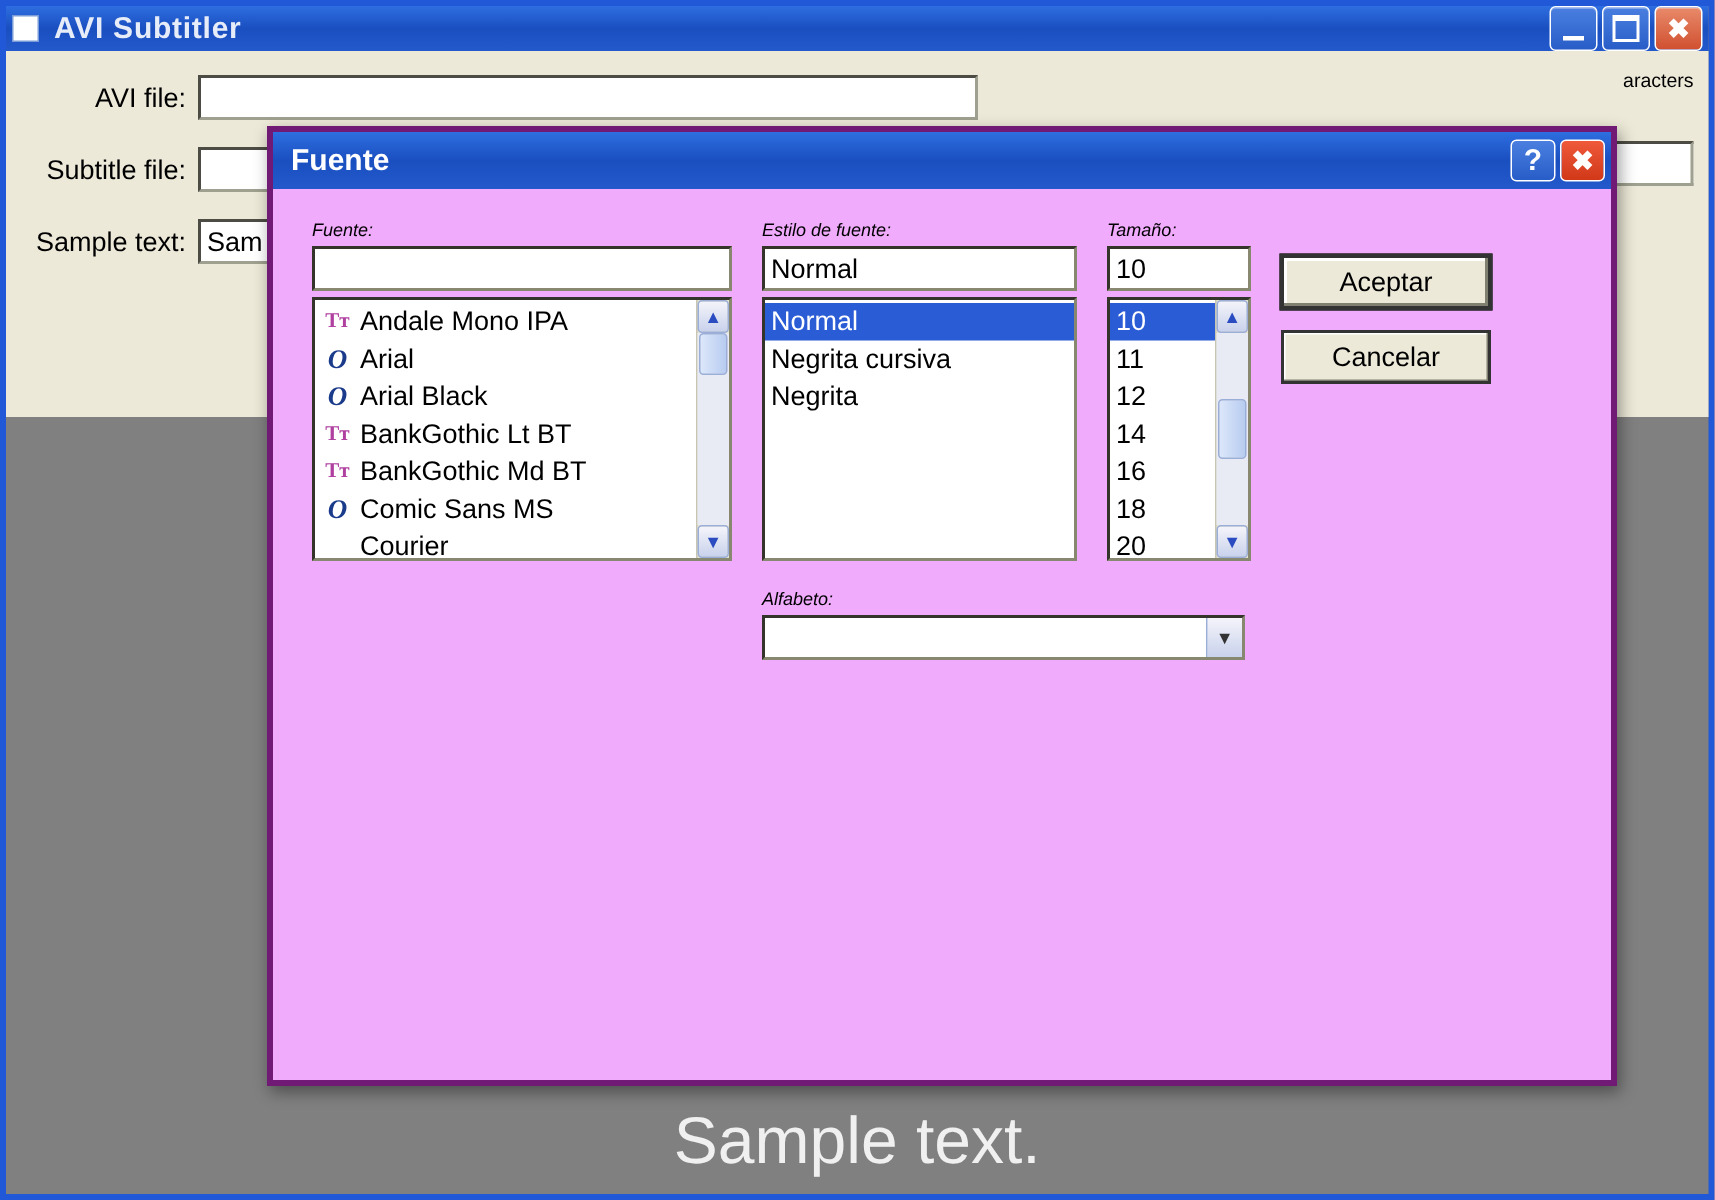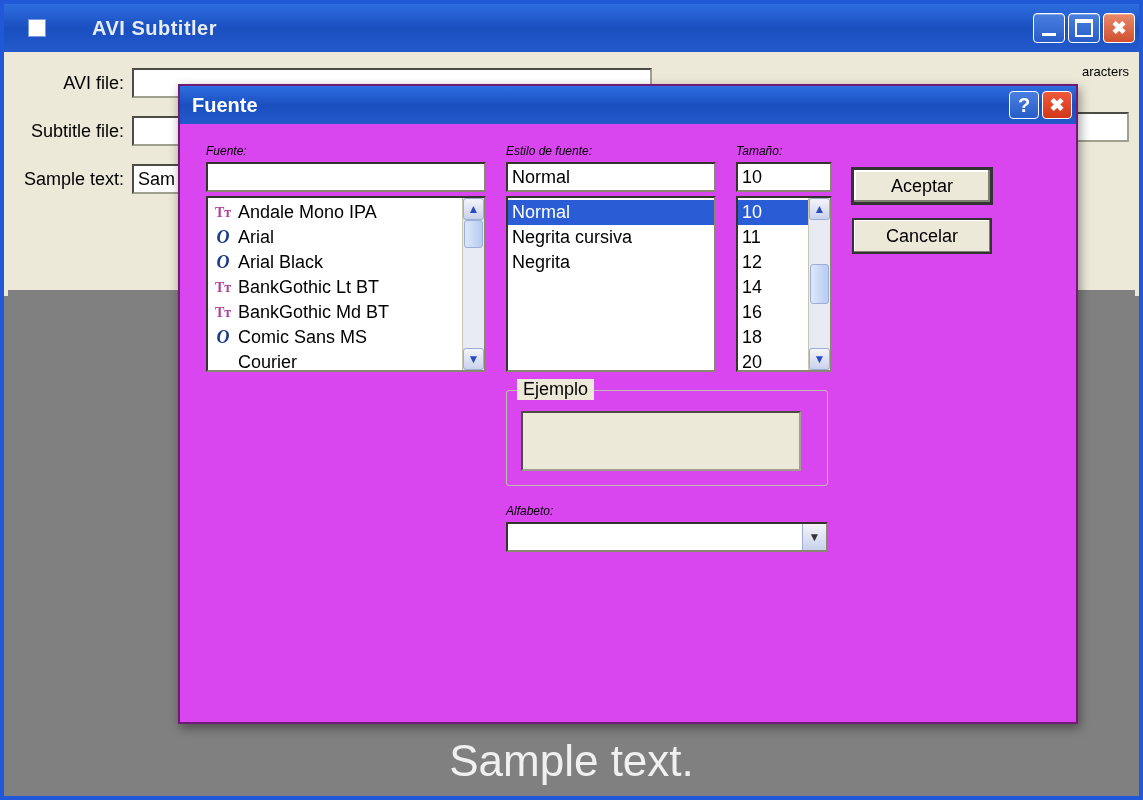--- a/index.html
+++ b/index.html
@@ -16,27 +16,26 @@
   
   .main-window {
     position: absolute;
     left: 0; top: 0;
     width: 1143px;
     height: 800px;
     border: 4px solid #2158d8;
     background: #808080;
   }
   .main-titlebar {
-    height: 48px;
+    height: 30px;
     background: linear-gradient(to bottom, #2e6ee0 0%, #1a4fc0 50%, #2459cc 100%);
     display: flex;
     align-items: center;
-    padding: 0 4px 0 24px;
-    color: #fff;
-    gap: 36px;
+    padding: 0 4px 0 4px;
+    color: #fff;
   }
   .main-titlebar .app-icon {
     width: 18px; height: 18px;
     background: #fff;
     margin-right: 10px;
     border: 1px solid #7a9bd8;
   }
   .main-titlebar .title-text {
     flex: 1;
     font-size: 20px;
@@ -121,22 +120,22 @@
     font-family: "Segoe UI", "Tahoma", sans-serif;
   }
 
   
   .font-dialog {
     position: absolute;
     left: 178px;
     top: 84px;
     width: 900px;
     height: 640px;
-    border: 2px solid #701a75;
-    background: #d946ef;
+    border: 4px solid #701a75;
+    background: #f0abfc;
     box-shadow: 2px 4px 10px rgba(0,0,0,0.4);
   }
   .dlg-titlebar {
     height: 38px;
     background: linear-gradient(to bottom, #2e6ee0 0%, #1a4fc0 50%, #2459cc 100%);
     display: flex;
     align-items: center;
     padding: 0 4px 0 12px;
     color: #fff;
   }
@@ -424,27 +423,20 @@
           </div>
         </div>
       </div>
 
       <div class="col col4" style="padding-top:24px">
         <button class="push-btn default">Aceptar</button>
         <button class="push-btn">Cancelar</button>
       </div>
     </div>
 
-    <div style="display:flex">
-      <div style="width:300px"></div>
-      <div class="group-box" style="width:322px">
-        <div class="legend">Ejemplo</div>
-        <div class="sample-box"></div>
-      </div>
-    </div>
 
     <div style="display:flex">
       <div style="width:300px"></div>
       <div class="alfabeto">
         <div class="dlg-label">Alfabeto:</div>
         <div class="combo">
           <div class="combo-text"></div>
           <div class="combo-btn">▼</div>
         </div>
       </div>

